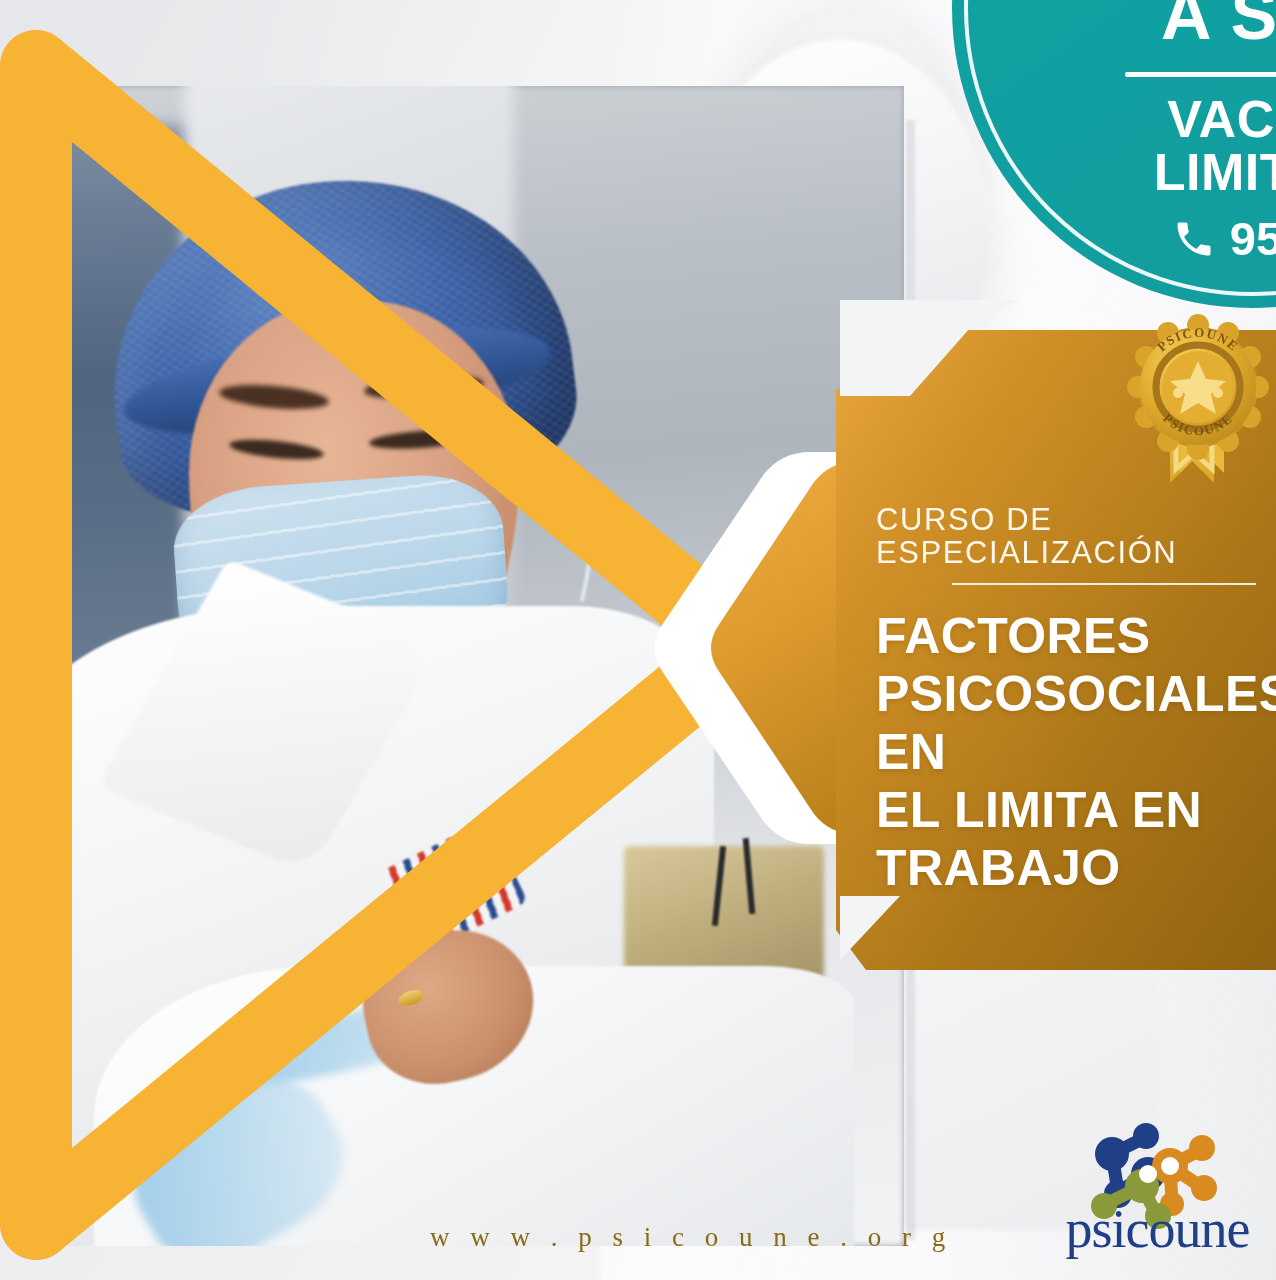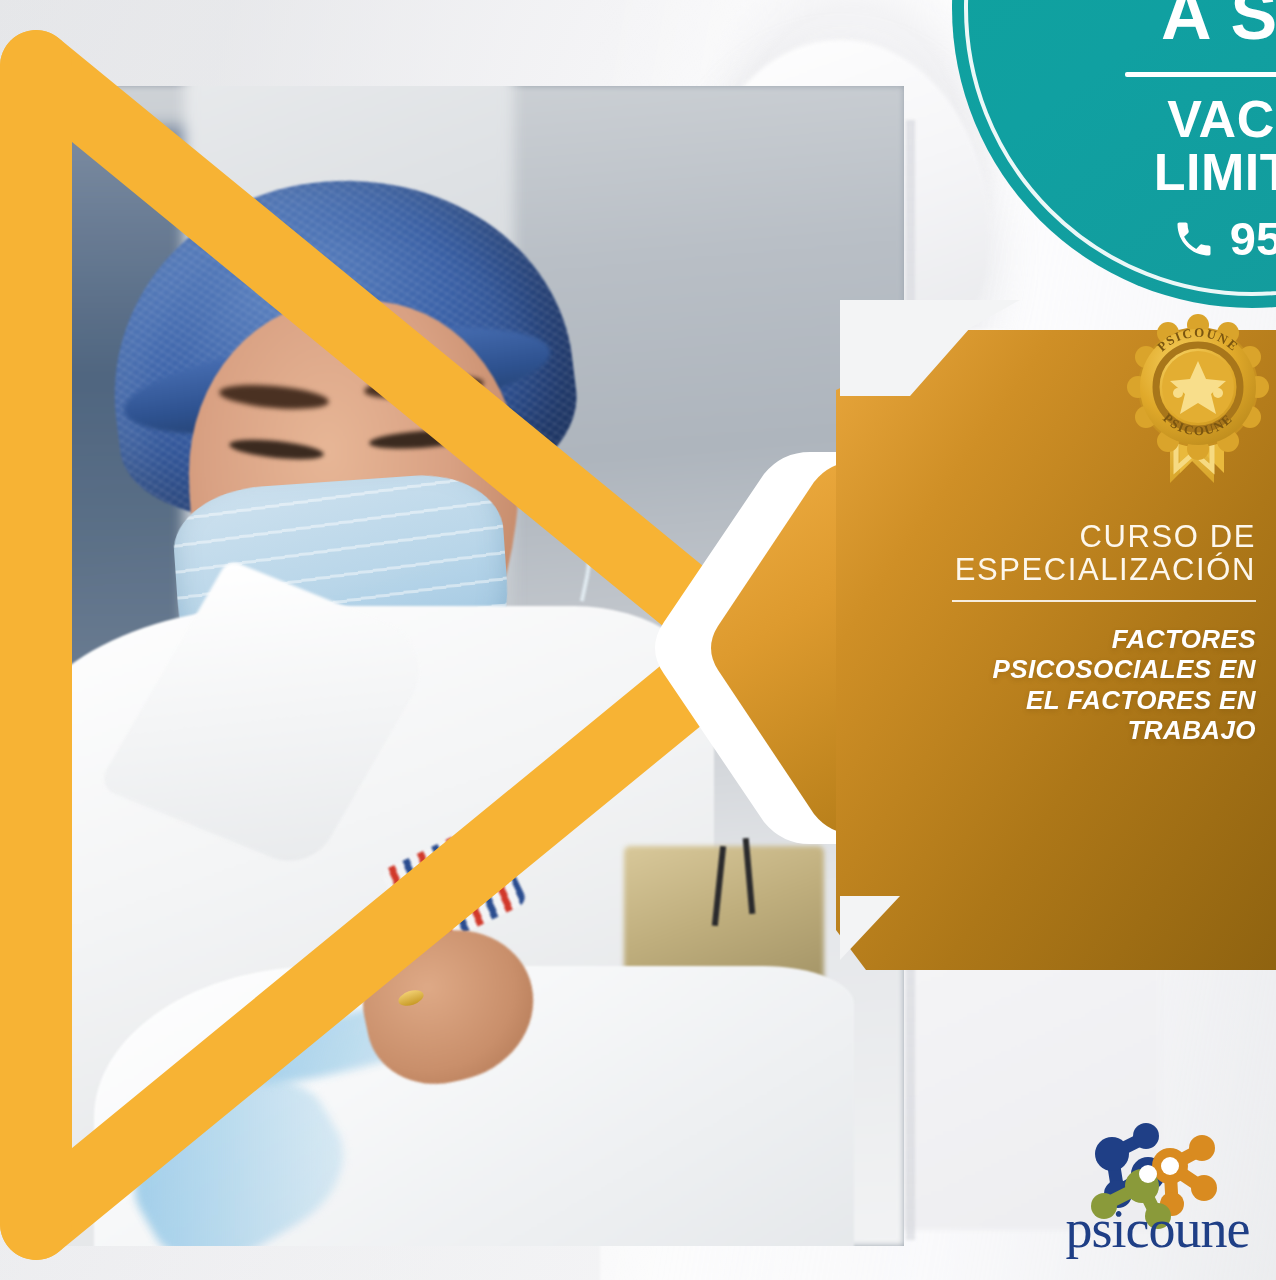--- a/index.html
+++ b/index.html
@@ -405,45 +405,44 @@
     left: 1118px;
     top: 305px;
     width: 160px;
     height: 190px;
   }
 
   
   .panel-text {
     position: absolute;
     left: 876px;
-    top: 520px;
+    top: 503px;
     width: 380px;
-    text-align: right;
+    text-align: left;
     color: #ffffff;
   }
   .kicker {
     font-size: 31px;
     font-weight: 300;
     letter-spacing: 1.6px;
     line-height: 1.07;
     color: #fdf7ec;
   }
   .kicker-rule {
     height: 2px;
     background: rgba(255,255,255,0.85);
     margin: 14px 0 22px auto;
     width: 304px;
   }
   .course-title {
-    font-size: 26px;
+    font-size: 50px;
     font-weight: 800;
     line-height: 1.16;
     letter-spacing: 0.4px;
     text-shadow: 0 2px 5px rgba(110,72,10,0.28);
-    font-style: italic;
   }
 
   
   .site-url {
     position: absolute;
     left: 430px;
     top: 1222px;
     font-size: 27px;
     letter-spacing: 7px;
     color: #8a6a16;
@@ -633,24 +632,25 @@
       </g>
     </svg>
   </div>
 
   <div class="panel-text">
     <div class="kicker">CURSO DE</div>
     <div class="kicker">ESPECIALIZACIÓN</div>
     <div class="kicker-rule"></div>
     <div class="course-title">FACTORES</div>
     <div class="course-title">PSICOSOCIALES EN</div>
-    <div class="course-title">EL FACTORES EN</div>
+    <div class="course-title">EL LIMITA EN</div>
     <div class="course-title">TRABAJO</div>
   </div>
 
+  <div class="site-url">w w w . p s i c o u n e . o r g</div>
 
   <div class="brand-logo">
     <svg width="200" height="145" viewBox="0 0 200 145" xmlns="http://www.w3.org/2000/svg">
 
       <g fill="#1f3f86">
         <path d="M 52 34 L 84 18" stroke="#1f3f86" stroke-width="13" stroke-linecap="round"></path>
         <path d="M 52 34 L 58 72" stroke="#1f3f86" stroke-width="13" stroke-linecap="round"></path>
         <path d="M 58 72 L 84 56" stroke="#1f3f86" stroke-width="13" stroke-linecap="round"></path>
         <circle cx="52" cy="34" r="17"></circle>
         <circle cx="86" cy="16" r="13"></circle>

